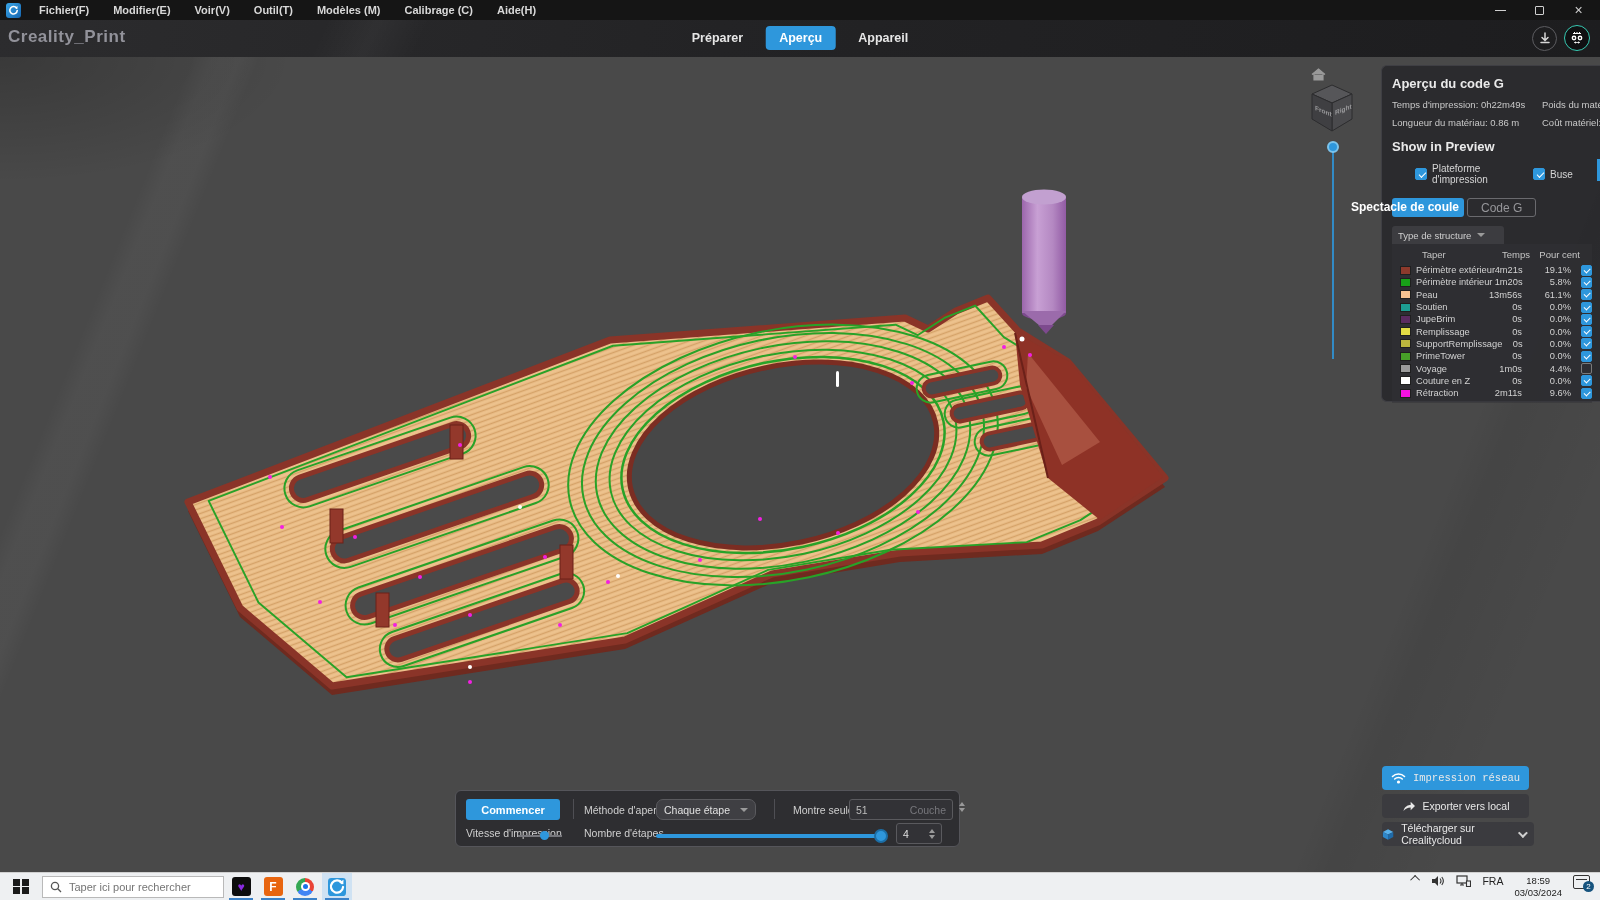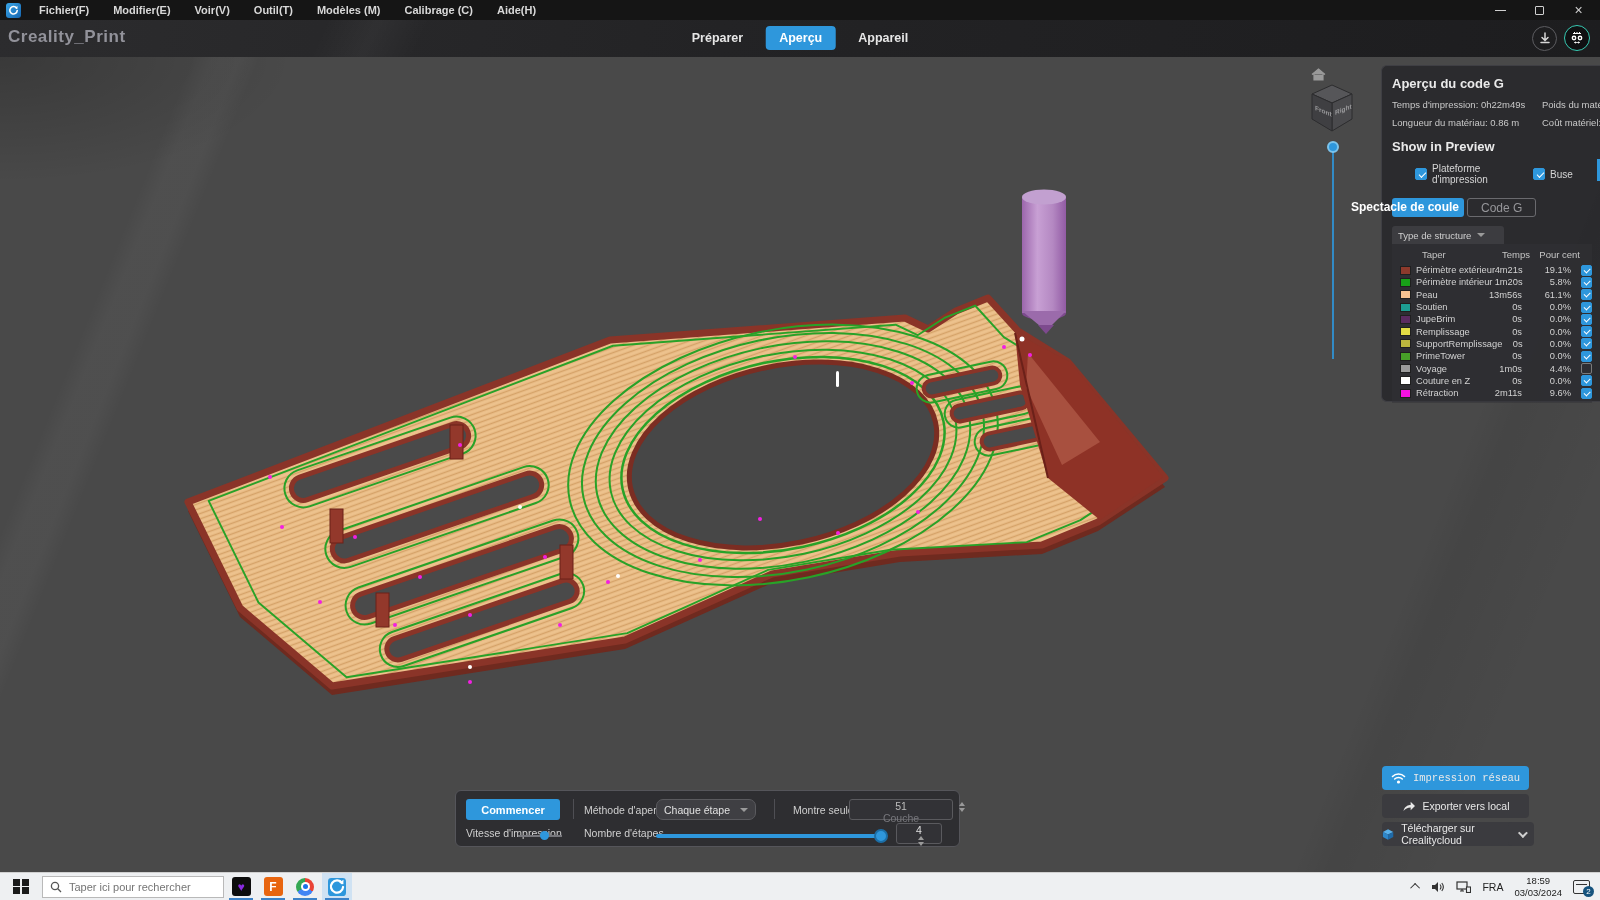--- a/index.html
+++ b/index.html
@@ -114,21 +114,21 @@
   .bb-divider { position:absolute; top:8px; bottom:27px; width:1px; background:#4f4f54; }
   .btn-start { position:absolute; left:10px; top:8px; width:94px; height:21px;
     background:#2e97dc; border-radius:3px; color:#fff; font-size:11px; font-weight:bold;
     display:flex; align-items:center; justify-content:center; }
   .bb-label { position:absolute; font-size:10.5px; color:#cfcfcf; white-space:nowrap; }
   .select-box { position:absolute; left:200px; top:8px; width:100px; height:21px;
     background:#3f3f43; border:1px solid #5a5a5e; border-radius:7px; display:flex;
     align-items:center; padding:0 7px; justify-content:space-between; }
   .select-box span { font-size:10.5px; color:#e0e0e0; }
   .num-box { position:absolute; background:#323236; border:1px solid #5a5a5e;
-    border-radius:3px; display:flex; align-items:center;flex-direction:column; }
+    border-radius:3px; display:flex; align-items:center; }
   .stepper { display:flex; flex-direction:column; gap:2px; margin-left:4px; }
   .st-up { width:0; height:0; border-left:3.5px solid transparent; border-right:3.5px solid transparent;
     border-bottom:4px solid #9a9a9a; }
   .st-dn { width:0; height:0; border-left:3.5px solid transparent; border-right:3.5px solid transparent;
     border-top:4px solid #9a9a9a; }
   .mini-slider { position:absolute; left:62px; top:40px; width:44px; height:10px; }
   .mini-track { position:absolute; top:4px; left:0; right:0; height:2px; background:#77777c; }
   .mini-handle { position:absolute; left:22px; top:0; width:9px; height:9px; border-radius:50%;
     background:#2e97dc; }
   .steps-slider { position:absolute; left:200px; top:37px; width:230px; height:16px; }
@@ -167,21 +167,21 @@
     justify-content:center; font-size:12px; font-weight:bold; }
   .tile.heart { background:#0d0d0d; color:#8a2be2; }
   .tile.fapp { background:#e8650f; color:#fff; font-size:12px; }
   .chrome-icon { width:18px; height:18px; border-radius:50%;
     background:conic-gradient(#ea4335 0 33%, #4285f4 33% 66%, #34a853 66% 100%);
     position:relative; }
   .chrome-icon::before { content:""; position:absolute; left:4.5px; top:4.5px; width:9px;
     height:9px; background:#fff; border-radius:50%; }
   .chrome-icon::after { content:""; position:absolute; left:6.5px; top:6.5px; width:5px;
     height:5px; background:#1a73e8; border-radius:50%; }
-  .tray { margin-left:auto; display:flex; align-items:center; gap:11px; padding-right:10px; }
+  .tray { margin-left:auto; display:flex; gap:11px; padding-right:10px; }
   .tray-chev { width:7px; height:7px; border-left:1.8px solid #333; border-top:1.8px solid #333;
     transform:rotate(45deg) translateY(2px); }
   .tray-lang { font-size:10.5px; color:#222; }
   .tray-clock { text-align:center; font-size:9.5px; color:#222; line-height:1.25; }
   .notif { position:relative; width:17px; height:14px; border:1.4px solid #333;
     border-radius:2px; }
   .notif::before { content:""; position:absolute; left:2px; top:3px; right:2px;
     border-top:1.4px solid #333; }
   .notif-badge { position:absolute; right:-5px; bottom:-4px; background:#16537e; color:#fff;
     font-size:8px; width:11px; height:11px; border-radius:50%; display:flex;

